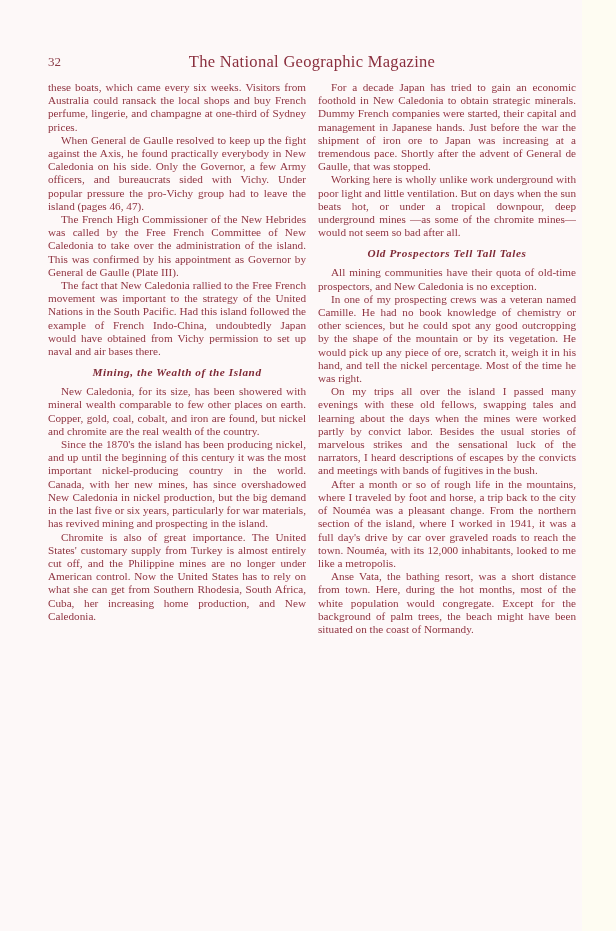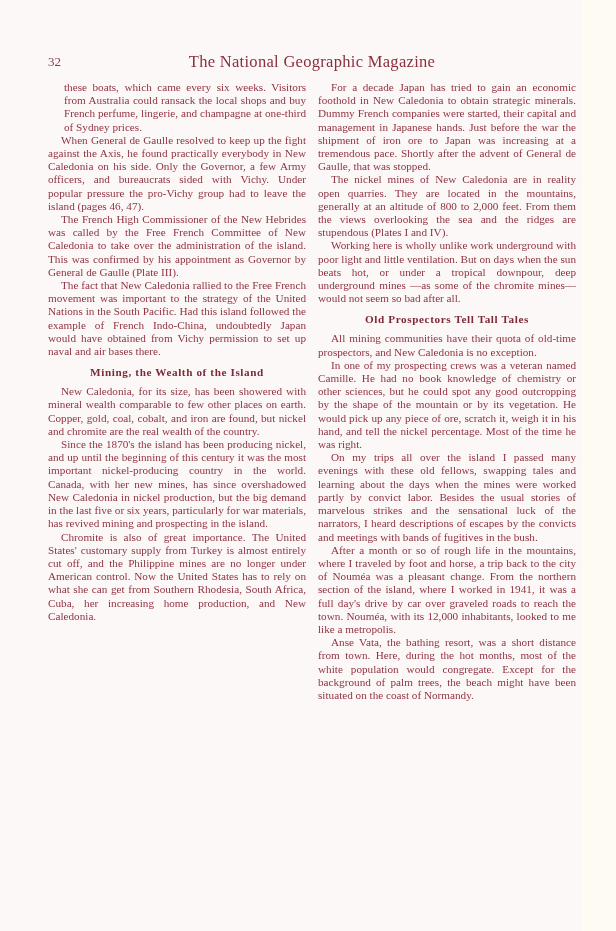--- a/index.html
+++ b/index.html
@@ -29,24 +29,24 @@
   }
   .columns {
     position: absolute; top: 27px; left: 0; width: 528px;
     display: flex; justify-content: space-between;
   }
   .col { width: 258px; }
   .col p {
     margin: 0; font-size: 11.2px; line-height: 13.2px;
     text-align: justify; text-indent: 13px; hyphens: manual;
   }
-  .col p.noindent { text-indent: 0; margin-left: 16px; }
+  .col p.noindent { text-indent: 0; }
   .col h3 {
     margin: 8px 0 6px 0; text-align: center; font-size: 11.2px;
-    font-weight: bold; letter-spacing: 0.6px; color: #7e2a36; line-height: 13px;
+    font-weight: bold; letter-spacing: 0.6px; color: #7e2a36; line-height: 13px; font-style: italic;
   }
 </style>
 </head>
 <body>
 
 <div class="right-strip"></div>
 
 <div class="page">
   <div class="running-head">
     <span class="folio">32</span>
@@ -60,21 +60,20 @@
       <p>The French High Commissioner of the New Hebrides was called by the Free French Committee of New Caledonia to take over the administration of the island. This was confirmed by his appointment as Governor by General de Gaulle (Plate III).</p>
       <p>The fact that New Caledonia rallied to the Free French movement was important to the strategy of the United Nations in the South Pacific. Had this island followed the example of French Indo-China, undoubtedly Japan would have obtained from Vichy permission to set up naval and air bases there.</p>
       <h3>Mining, the Wealth of the Island</h3>
       <p>New Caledonia, for its size, has been showered with mineral wealth comparable to few other places on earth. Copper, gold, coal, cobalt, and iron are found, but nickel and chromite are the real wealth of the country.</p>
       <p>Since the 1870's the island has been producing nickel, and up until the beginning of this century it was the most important nickel-producing country in the world. Canada, with her new mines, has since overshadowed New Caledonia in nickel production, but the big demand in the last five or six years, particularly for war materials, has revived mining and prospecting in the island.</p>
       <p>Chromite is also of great importance. The United States' customary supply from Turkey is almost entirely cut off, and the Philippine mines are no longer under American control. Now the United States has to rely on what she can get from Southern Rhodesia, South Africa, Cuba, her increasing home production, and New Caledonia.</p>
     </div>
 
     <div class="col">
       <p>For a decade Japan has tried to gain an economic foothold in New Caledonia to obtain strategic minerals. Dummy French companies were started, their capital and management in Japanese hands. Just before the war the shipment of iron ore to Japan was increasing at a tremendous pace. Shortly after the advent of General de Gaulle, that was stopped.</p>
-      <p>The nickel mines of New Caledonia are in reality open quarries. They are located in the mountains, generally at an altitude of 800 to 2,000 feet. From them the views overlooking the sea and the ridges are stupendous (Plates I and IV).</p>
       <p>Working here is wholly unlike work underground with poor light and little ventilation. But on days when the sun beats hot, or under a tropical downpour, deep underground mines —as some of the chromite mines—would not seem so bad after all.</p>
       <h3>Old Prospectors Tell Tall Tales</h3>
       <p>All mining communities have their quota of old-time prospectors, and New Caledonia is no exception.</p>
       <p>In one of my prospecting crews was a veteran named Camille. He had no book knowledge of chemistry or other sciences, but he could spot any good outcropping by the shape of the mountain or by its vegetation. He would pick up any piece of ore, scratch it, weigh it in his hand, and tell the nickel percentage. Most of the time he was right.</p>
       <p>On my trips all over the island I passed many evenings with these old fellows, swapping tales and learning about the days when the mines were worked partly by convict labor. Besides the usual stories of marvelous strikes and the sensational luck of the narrators, I heard descriptions of escapes by the convicts and meetings with bands of fugitives in the bush.</p>
       <p>After a month or so of rough life in the mountains, where I traveled by foot and horse, a trip back to the city of Nouméa was a pleasant change. From the northern section of the island, where I worked in 1941, it was a full day's drive by car over graveled roads to reach the town. Nouméa, with its 12,000 inhabitants, looked to me like a metropolis.</p>
       <p>Anse Vata, the bathing resort, was a short distance from town. Here, during the hot months, most of the white population would congregate. Except for the background of palm trees, the beach might have been situated on the coast of Normandy.</p>
     </div>
   </div>
 </div>

